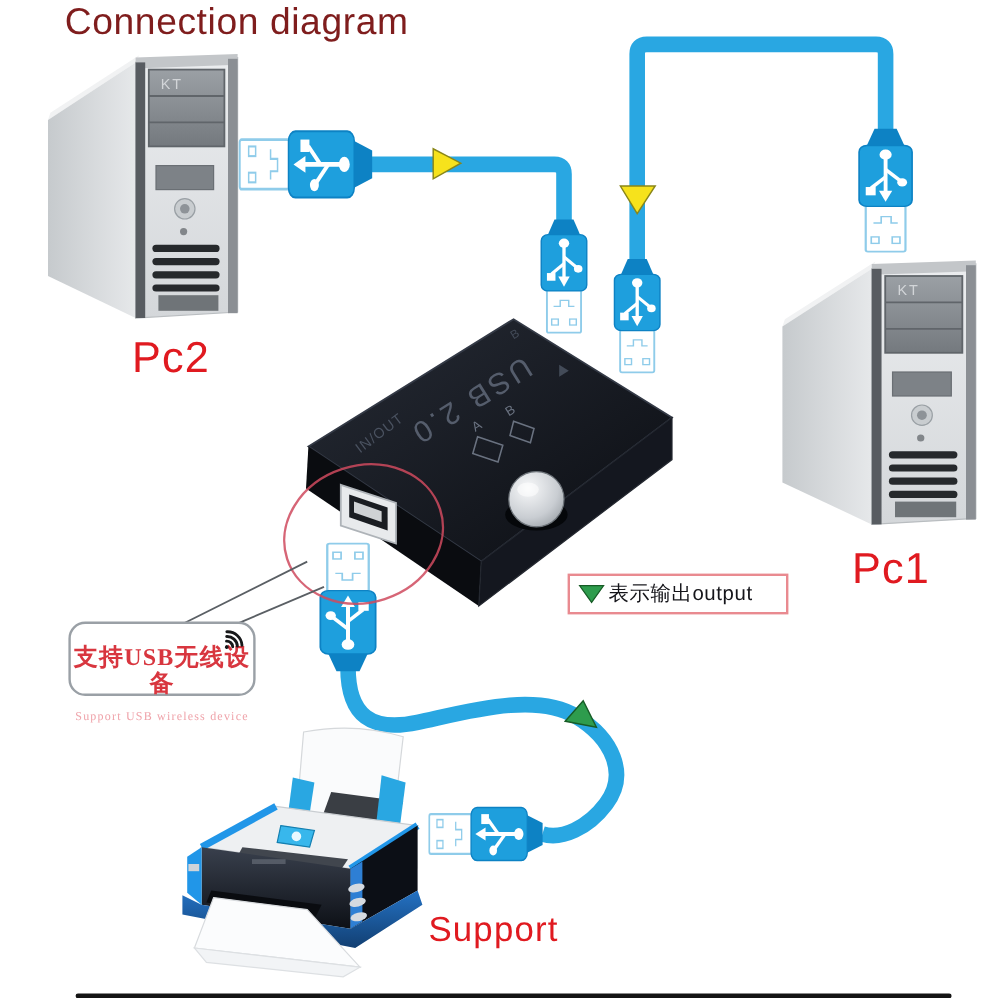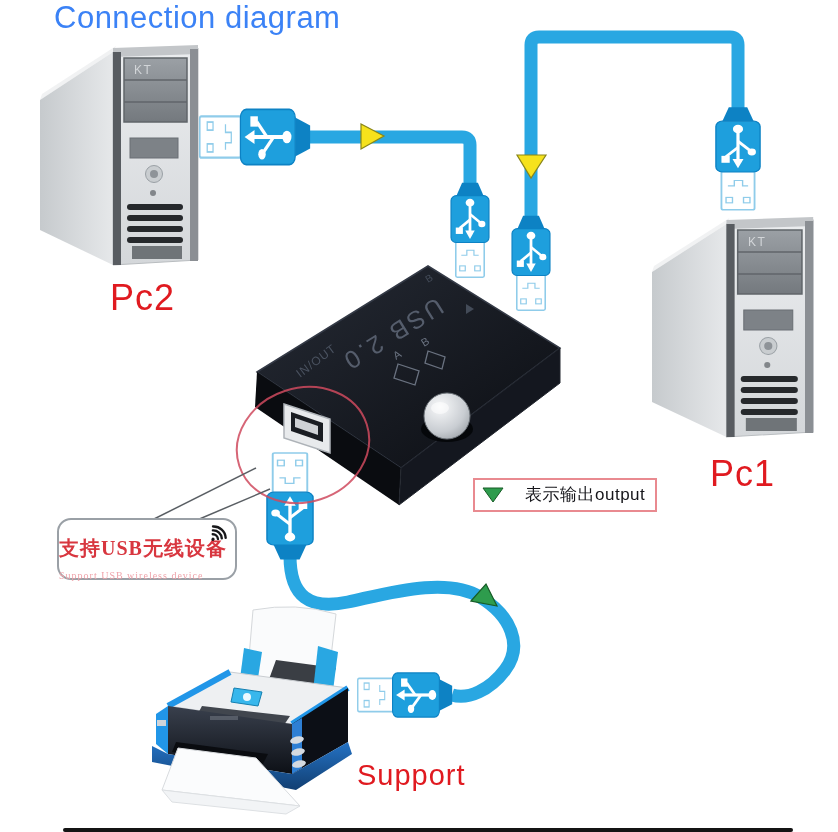--- a/index.html
+++ b/index.html
@@ -1,35 +1,35 @@
 <!DOCTYPE html>
 <html style="--cable: #29a7e2; --plug-body: #1e9fdd; --plug-dark: #0d82c4; --plug-outline: #8fccea; --arrow-input: #f6e21c; --arrow-input-edge: #8a8618; --arrow-output: #2e9c4d; --arrow-output-edge: #175c26; --label-red: #e01a20; --legend-border: #e98a90; --bubble-text: #d8363f; --bubble-subtext: #efa3aa; --ellipse: #cf4a5e;"><head>
 <meta charset="utf-8">
 <style>
   html,body{margin:0;padding:0;background:#ffffff;}
   body{width:838px;height:832px;position:relative;overflow:hidden;
        font-family:"Liberation Sans", sans-serif;}
   .stage{position:absolute;inset:0;}
   svg text{user-select:none;}
-  .page-title{position:absolute;left:54px;top:0px;font-size:31px;color:#3b82f6;
+  .page-title{position:absolute;left:54px;top:0px;font-size:31px;color:#7f1d1d;
       letter-spacing:0.5px;font-weight:500;}
   .device-label{position:absolute;font-size:36px;color:var(--label-red,#e01a20);
       letter-spacing:1px;font-weight:500;}
   .label-pc2{left:110px;top:277px;}
   .label-pc1{left:710px;top:453px;}
   .label-printer{left:357px;top:759px;font-size:29px;}
   .legend{position:absolute;left:473px;top:478px;width:168px;
       border:2px solid var(--legend-border,#e98a90);background:#fff;
       padding:3px 6px 4px 6px;display:flex;flex-direction:column;gap:2px;}
-  .legend-row{display:flex;align-items:center;gap:20px;}
+  .legend-row{display:flex;align-items:center;gap:2px;}
   .legend-row svg{flex:0 0 auto;}
   .legend-text{font-size:17px;color:#15151a;letter-spacing:0.5px;white-space:nowrap;}
-  .bubble{position:absolute;left:57px;top:518px;width:180px;height:62px;
+  .bubble{position:absolute;left:57px;top:518px;width:156px;height:62px;
       border:2px solid #9aa0a6;border-radius:14px;background:#fff;
-      box-sizing:border-box;text-align:left;}
+      box-sizing:border-box;text-align:center;}
   .bubble-cn{margin-top:17px;font-family:"Liberation Serif", serif;font-weight:bold;
       font-size:20px;color:var(--bubble-text,#d8363f);letter-spacing:1px;line-height:1.1;}
   .bubble-en{font-family:"Liberation Serif", serif;font-size:10px;
       color:var(--bubble-subtext,#efa3aa);letter-spacing:1px;margin-top:11px;}
   .wifi{position:absolute;right:5px;top:3px;}
 </style>
 </head>
 <body>
 
 <div class="stage">

